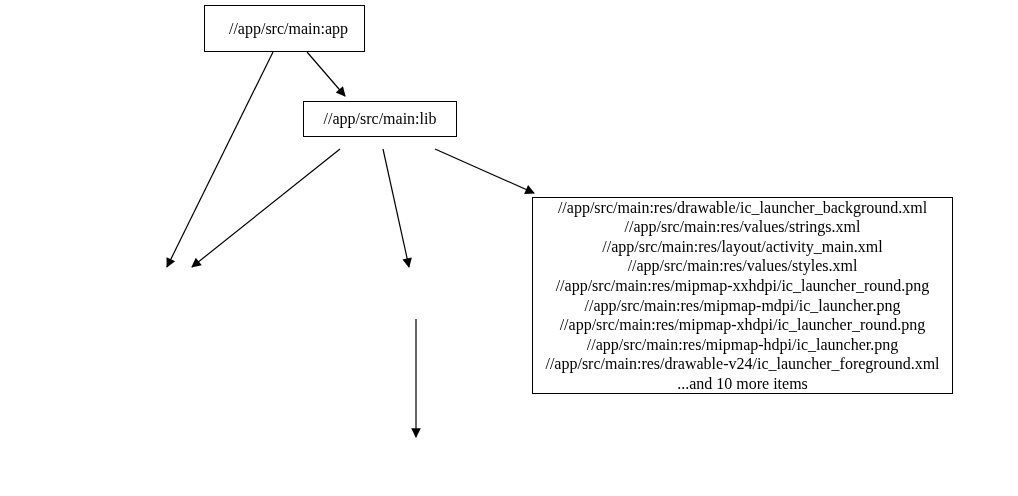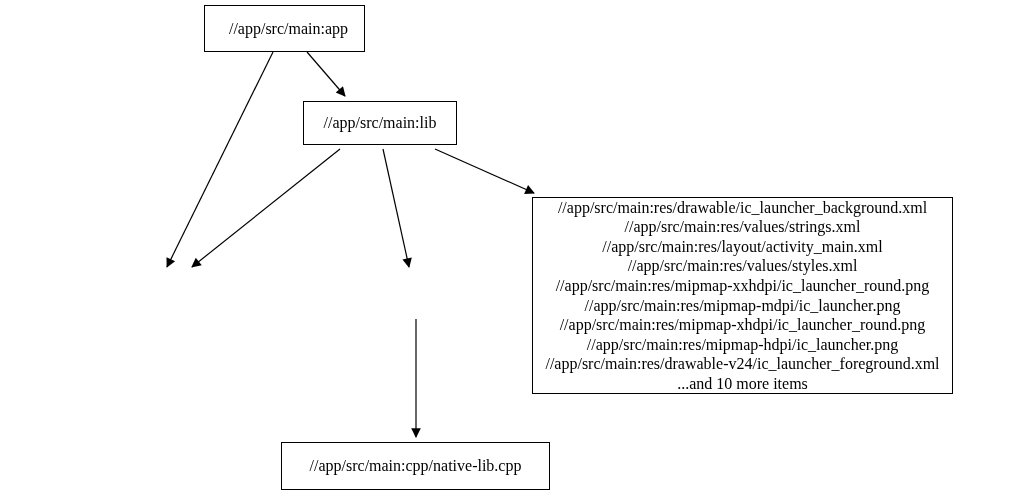--- a/index.html
+++ b/index.html
@@ -24,21 +24,21 @@
     background: #ffffff;
     display: flex;
     align-items: center;
     justify-content: center;
     text-align: center;
     font-size: 16px;
     line-height: 19.6px;
     white-space: pre-line;
   }
   .node-app            { left: 204px; top: 5px;   width: 161px; height: 47px; padding-left: 8px; }
-  .node-lib            { left: 303px; top: 101px; width: 154px; height: 44px; }
+  .node-lib            { left: 303px; top: 101px; width: 154px; height: 36px; }
   .node-manifest       { left: 5px;   top: 272px; width: 295px; height: 47px; }
   .node-jni-lib        { left: 325px; top: 272px; width: 181px; height: 47px; }
   .node-res-group      { left: 532px; top: 197px; width: 421px; height: 197px; }
   .node-native-lib-cpp { left: 281px; top: 442px; width: 269px; height: 48px; }
   .edge { stroke: #000000; stroke-width: 1.2; fill: none; }
 </style>
 </head>
 <body>
 
 <div id="canvas">
@@ -73,17 +73,14 @@
 //app/src/main:res/layout/activity_main.xml
 //app/src/main:res/values/styles.xml
 //app/src/main:res/mipmap-xxhdpi/ic_launcher_round.png
 //app/src/main:res/mipmap-mdpi/ic_launcher.png
 //app/src/main:res/mipmap-xhdpi/ic_launcher_round.png
 //app/src/main:res/mipmap-hdpi/ic_launcher.png
 //app/src/main:res/drawable-v24/ic_launcher_foreground.xml
 ...and 10 more items</span>
   </div>
 
-  <div class="node node-native-lib-cpp">
-    <span>//app/src/main:cpp/native-lib.cpp</span>
-  </div>
 
 </div>
 
 </body></html>

